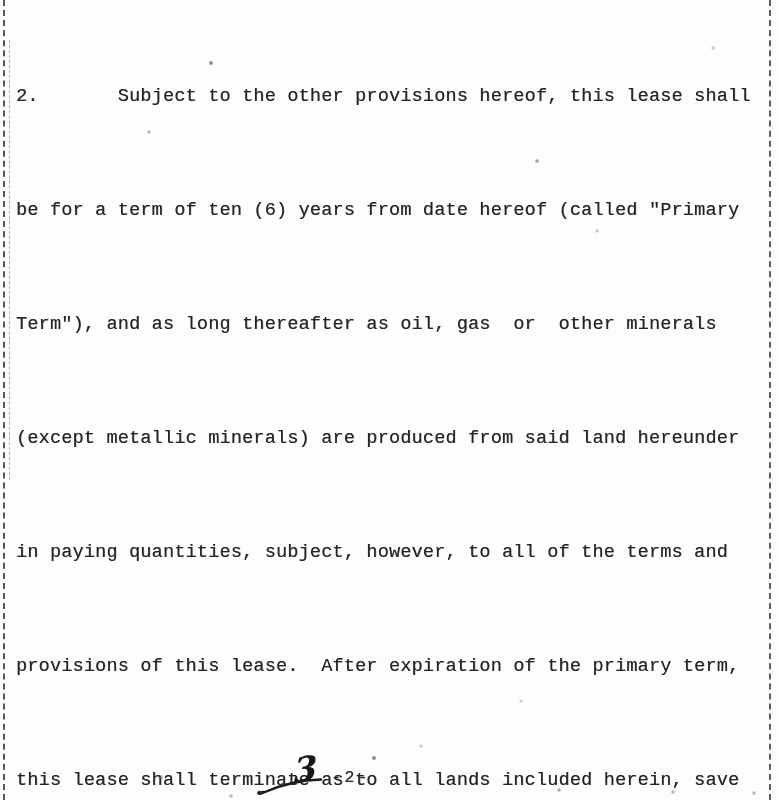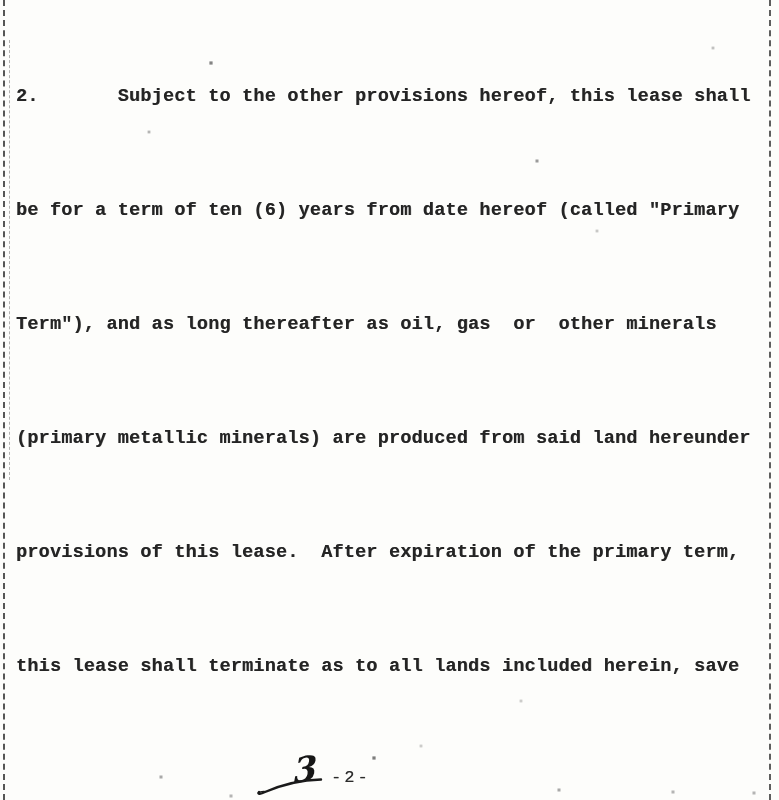--- a/index.html
+++ b/index.html
@@ -29,21 +29,21 @@
     position: absolute;
     left: 16px;
     top: 2px;
     white-space: pre;
     font-size: 18.5px;
     line-height: 38px;
     letter-spacing: 0.2px;
     color: #242424;
     text-shadow: 0.4px 0.4px 0.6px rgba(25,25,25,0.55);
   }
-  .line { height: 38px; font-weight: bold; }
+  .line { height: 38px; }
   .footer { position: absolute; left: 0; top: 0; width: 100%; height: 100%; pointer-events: none; }
   .hand-number {
     position: absolute;
     left: 294px;
     top: 752px;
     font-family: "DejaVu Serif", serif;
     font-style: italic;
     font-weight: bold;
     font-size: 34px;
     line-height: 1;
@@ -92,21 +92,22 @@
 <div class="page">
 
   <div class="edge edge-left"></div>
   <div class="edge edge-left2"></div>
   <div class="edge edge-right"></div>
 
   <div class="text-block">
     <div class="line">2.       Subject to the other provisions hereof, this lease shall</div>
     <div class="line">be for a term of ten (6) years from date hereof (called "Primary</div>
     <div class="line">Term"), and as long thereafter as oil, gas  or  other minerals</div>
-    <div class="line">(primary metallic minerals) are produced from said land hereunder</div>
+    <div class="line">(except metallic minerals) are produced from said land hereunder</div>
+    <div class="line">in paying quantities, subject, however, to all of the terms and</div>
     <div class="line">provisions of this lease.  After expiration of the primary term,</div>
     <div class="line">this lease shall terminate as to all lands included herein, save</div>
     
     
     
     
     
     
     
     

